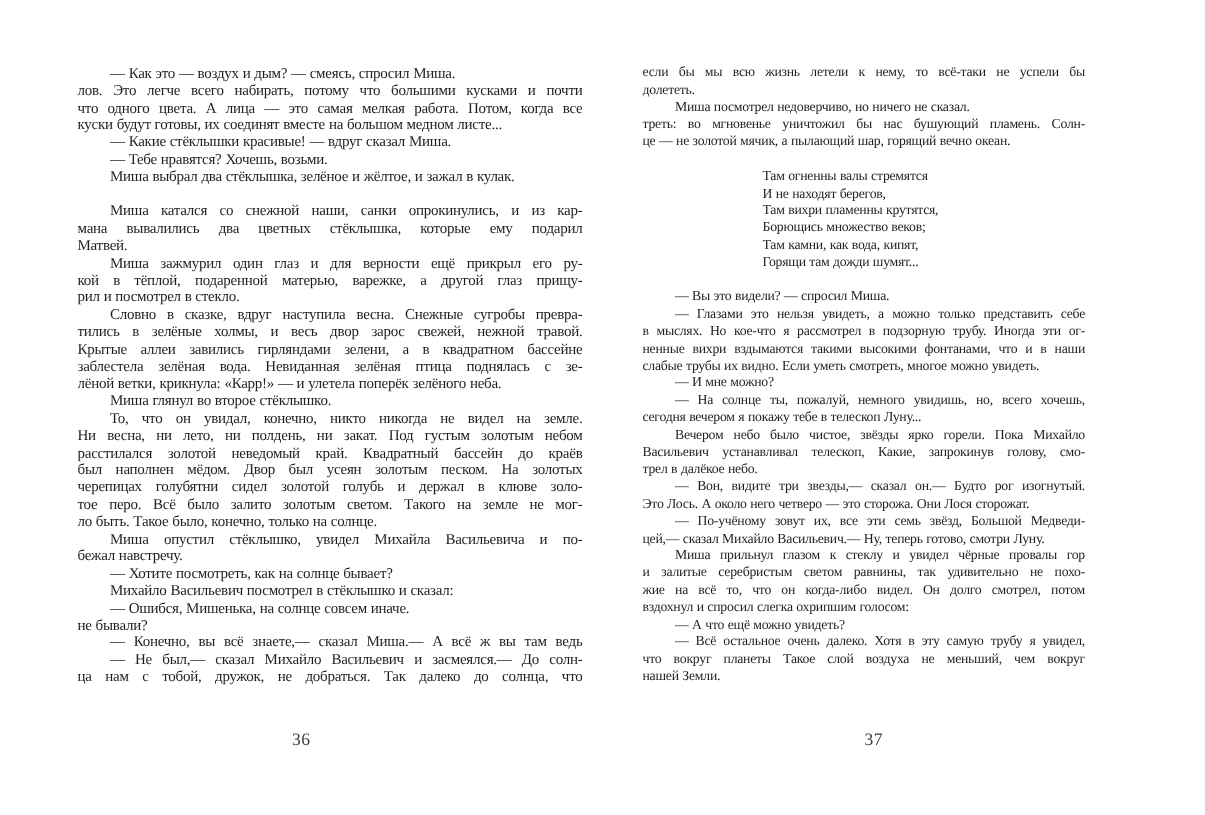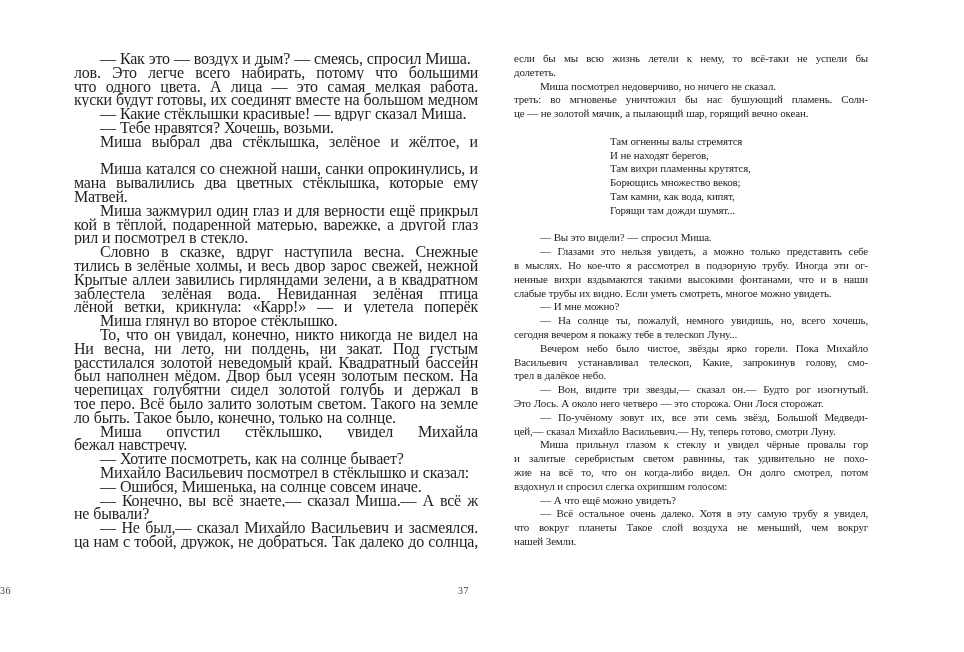--- a/index.html
+++ b/index.html
@@ -10,21 +10,21 @@
     font-family: "Liberation Serif", "DejaVu Serif", serif;
     color: #1f1f1f;
     overflow: hidden;
   }
   .spread { position: absolute; inset: 0; }
   .page { position: absolute; top: 0; height: 652px; }
   .page-left  { left: 0;   width: 482px; }
   .page-right { left: 458px; width: 482px; }
 
   .text-block { position: absolute; top: 52px; }
-  .page-left  .text-block { left: 62px; width: 404px; font-size: 16px;  letter-spacing: -0.2px; margin-left: 12px; }
+  .page-left  .text-block { left: 62px; width: 404px; font-size: 12px;  letter-spacing: -0.2px; }
   .page-right .text-block { left: 56px; width: 354px; font-size: 11px;  letter-spacing: -0.2px; }
 
   .block { margin: 0; }
   .line {
     height: 13.8px;
     line-height: 13.8px;
     text-align: justify;
     text-align-last: justify;
     overflow: hidden;
     word-spacing: 0.3px;
@@ -34,21 +34,22 @@
 
   .gap { height: 13.8px; }
 
   .verse { padding-left: 96px; }
   .verse .line { text-align: left; text-align-last: left; }
 
   .folio {
     position: absolute;
     top: 585px; left: 0;
     width: 100%;
-    font-size: 10px;
+    text-align: center;
+    font-size: 14px;
     letter-spacing: 0.5px;
     color: #3d3d3d;
   }
 </style>
 </head>
 <body>
 
 <div class="spread">
 
   <div class="page page-left">
@@ -107,22 +108,22 @@
         <div class="block p">
           <div class="line indent end">— Хотите посмотреть, как на солнце бывает?</div>
         </div>
         <div class="block p">
           <div class="line indent end">Михайло Васильевич посмотрел в стёклышко и сказал:</div>
         </div>
         <div class="block p">
           <div class="line indent end">— Ошибся, Мишенька, на солнце совсем иначе.</div>
         </div>
         <div class="block p">
+          <div class="line end">не бывали?</div>
           <div class="line indent">— Конечно, вы всё знаете,— сказал Миша.— А всё ж вы там ведь</div>
-          <div class="line end">не бывали?</div>
         </div>
         <div class="block p">
           <div class="line indent">— Не был,— сказал Михайло Васильевич и засмеялся.— До солн-</div>
           <div class="line">ца нам с тобой, дружок, не добраться. Так далеко до солнца, что</div>
         </div>
       </div>
     <div class="folio">36</div>
   </div>
 
   <div class="page page-right">

